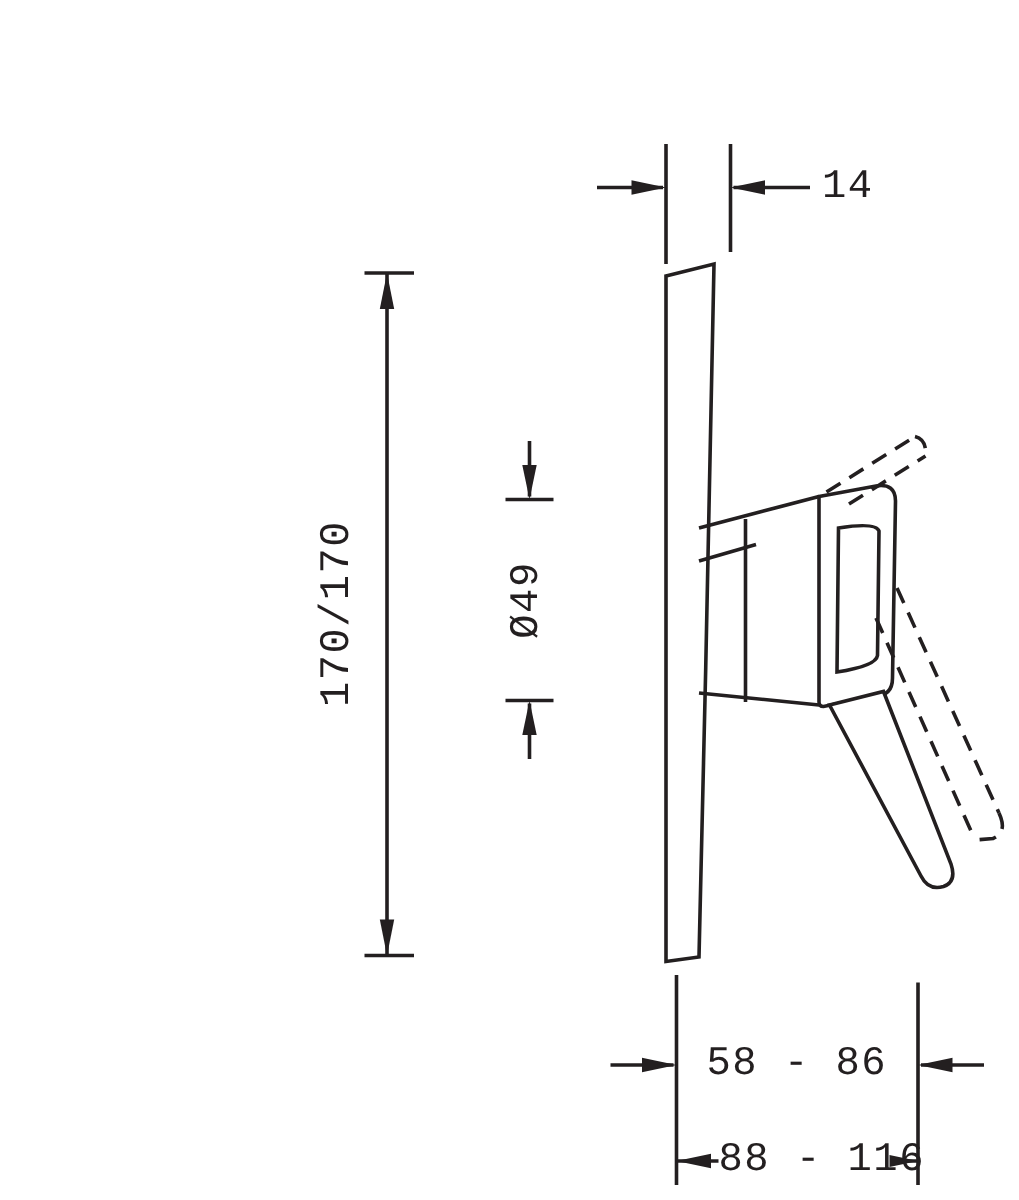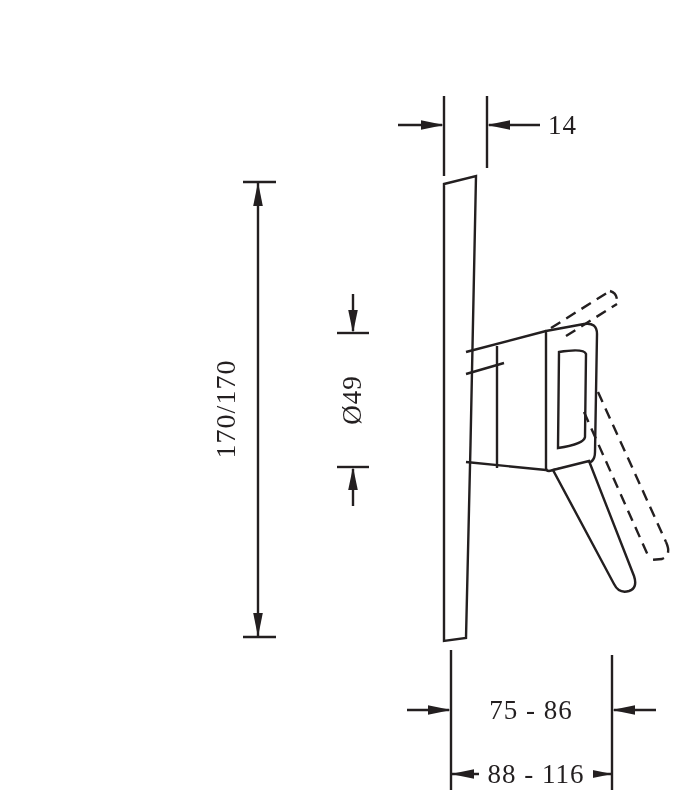--- a/index.html
+++ b/index.html
@@ -1,21 +1,21 @@
 <!DOCTYPE html>
 <html><head>
 <meta charset="utf-8">
 <style>
   html,body{margin:0;padding:0;background:#ffffff;}
   #stage{
     position:relative;
     width:679px;height:800px;
     background:#ffffff;
     overflow:hidden;
-    font-family:Liberation Serif, serif;
+    font-family:Liberation Mono, monospace;
   }
   svg{position:absolute;left:0;top:0;}
   .lw{stroke:#231f20;stroke-width:2.4;fill:none;}
   .lw-fill{stroke:#231f20;stroke-width:2.4;fill:#ffffff;}
   .arrow{fill:#231f20;stroke:none;}
   .dash{stroke:#231f20;stroke-width:2.4;fill:none;stroke-dasharray:11 7;}
   .label{
     position:absolute;
     color:#231f20;
     font-size:27px;
@@ -102,17 +102,17 @@
     </g>
 
   </svg>
 
   <span class="label" style="left:548px;top:110px;width:50px;text-align:left;">14</span>
 
   <span class="label label--vert" style="left:141px;top:394px;width:170px;font-size:28px;">170/170</span>
 
   <span class="label label--vert label--mask" style="left:292px;top:385px;width:120px;">Ø49</span>
 
-  <span class="label" style="left:471px;top:695px;width:120px;">75 - 86</span>
+  <span class="label" style="left:471px;top:695px;width:120px;">58 - 86</span>
 
   <span class="label label--mask" style="left:479px;top:759px;width:114px;">88 - 116</span>
 
 </div>
 
 </body></html>

